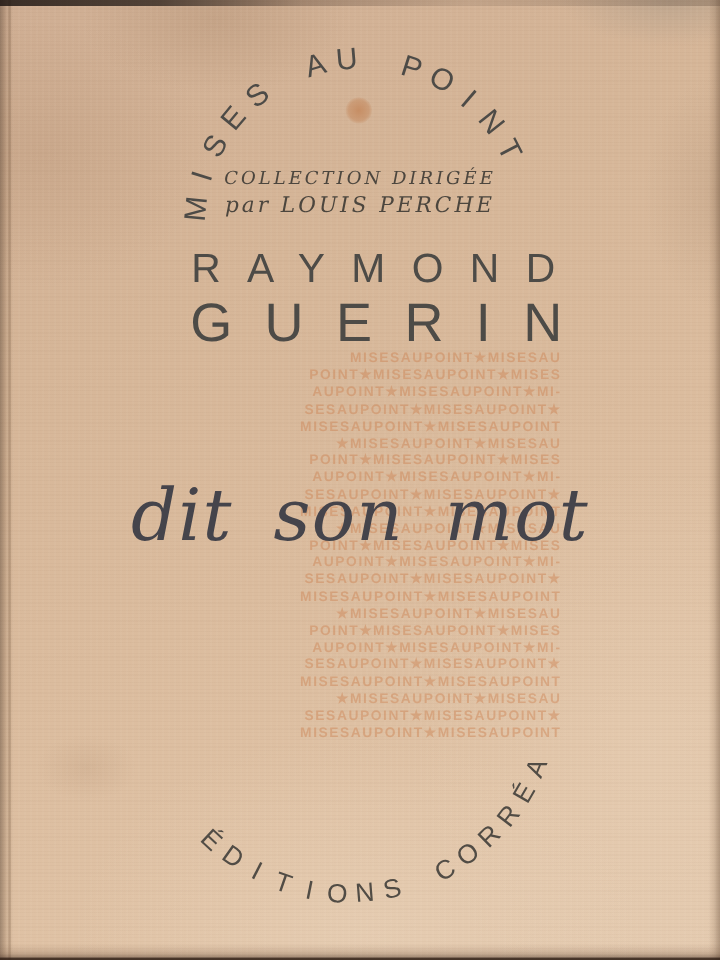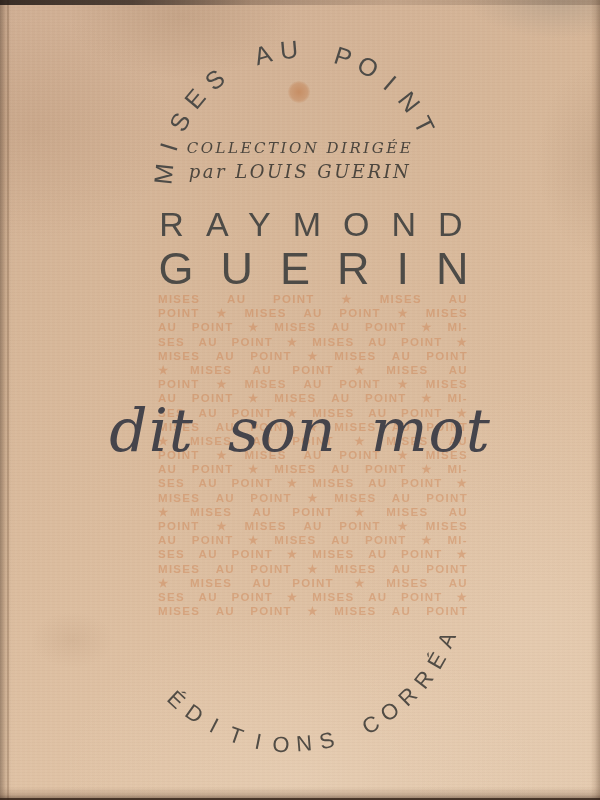--- a/index.html
+++ b/index.html
@@ -49,21 +49,21 @@
   .collection-2{top:161px;font-size:18px;letter-spacing:2.5px;}
 
   .author{position:absolute;left:0;width:100%;text-align:center;color:var(--ink-gray,#4d4b47);
     font-family:"Liberation Sans",sans-serif;font-weight:500;}
   .author-1{top:205px;font-size:34px;letter-spacing:22px;padding-left:22px;}
   .author-2{top:243px;font-size:45px;letter-spacing:27px;padding-left:27px;}
 
   .pattern{position:absolute;left:130px;top:292px;width:338px;height:326px;overflow:hidden;
     color:var(--pattern-red,#cc7f4e);opacity:.42;font-family:"Liberation Sans",sans-serif;
     font-weight:bold;font-size:11.5px;letter-spacing:1.3px;}
-  .pattern-line{display:flex;justify-content:space-between;height:14.2px;line-height:14.2px;white-space:nowrap;margin-left:28px;}
+  .pattern-line{display:flex;justify-content:flex-end;height:14.2px;line-height:14.2px;white-space:nowrap;margin-left:28px;}
 
   .title{position:absolute;left:0;width:100%;text-align:center;
     font-family:"DejaVu Serif",serif;font-style:italic;}
   .title-1{top:328px;font-size:60px;letter-spacing:3px;color:var(--ink-dark,#3b3a3a);}
   .title-2{top:395px;font-size:60px;letter-spacing:1px;word-spacing:14px;color:#45444b;}
 </style>
 </head>
 <body>
 
 <div class="cover" style="--ink-dark: #3b3a3a; --ink-gray: #4d4b47; --pattern-red: #cc7f4e;">
@@ -80,21 +80,21 @@
       <span style="left: 289.342px; top: 50.4933px; transform: translate(-50%, -50%) rotate(-4.84615deg);">U</span>
       <span style="left: 343.115px; top: 56.5835px; transform: translate(-50%, -50%) rotate(17.7692deg);">P</span>
       <span style="left: 368.066px; top: 67.3924px; transform: translate(-50%, -50%) rotate(29.0769deg);">O</span>
       <span style="left: 390.412px; top: 82.8837px; transform: translate(-50%, -50%) rotate(40.3846deg);">I</span>
       <span style="left: 409.288px; top: 102.456px; transform: translate(-50%, -50%) rotate(51.6923deg);">N</span>
       <span style="left: 423.959px; top: 125.349px; transform: translate(-50%, -50%) rotate(63deg);">T</span>
     </div>
   <div class="dot"></div>
 
   <div class="collection collection-1">COLLECTION DIRIGÉE</div>
-  <div class="collection collection-2">par LOUIS GUERIN</div>
+  <div class="collection collection-2">par LOUIS PERCHE</div>
 
   <div class="author author-1">RAYMOND</div>
   <div class="author author-2">GUERIN</div>
 
   <div class="pattern" id="pattern">
       <div class="pattern-line">
         <span>MISES</span>
         <span>AU</span>
         <span>POINT</span>
         <span>★</span>

